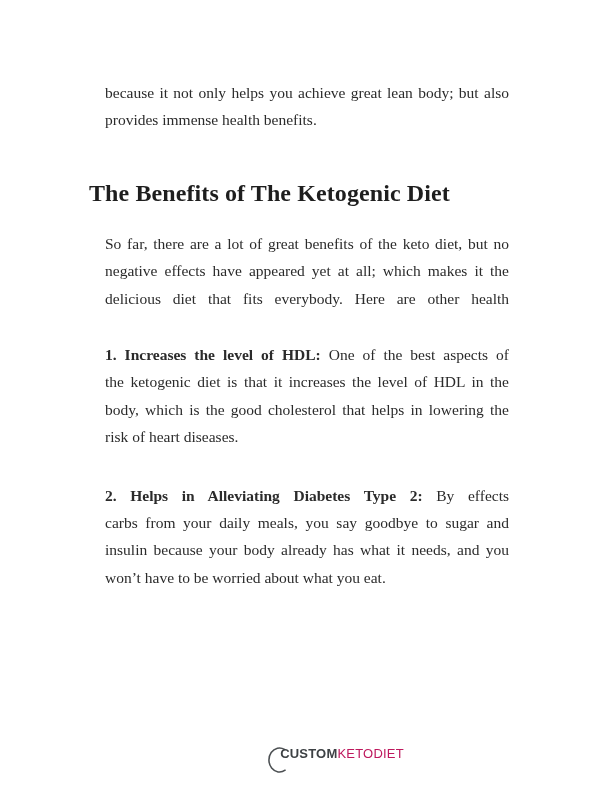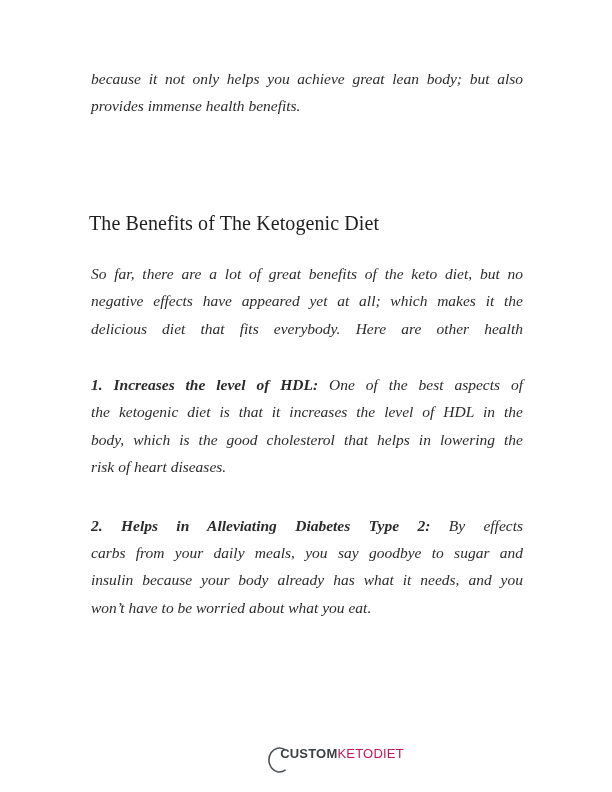--- a/index.html
+++ b/index.html
@@ -13,33 +13,33 @@
   .content {
     position: absolute;
     left: 89px;
     top: 0;
     width: 436px;
     padding-top: 63px;
     font-family: "Liberation Serif", "DejaVu Serif", serif;
     font-size: 15.5px;
     color: #2b2b2b;
   }
-  .para { line-height: 27.4px; margin: 2px; font-style: italic; }
+  .para { line-height: 27.4px; margin: 16px; }
   .para .line {
     text-align: justify;
     text-align-last: justify;
   }
   .para .line.last { text-align-last: left; }
   .para .b { font-weight: bold; }
   .heading {
     font-family: inherit;
-    font-size: 20px;
-    font-weight: 400;
+    font-size: 24px;
+    font-weight: 700;
     line-height: 27px;
-    margin: 90px 0 0 0;
+    margin: 46px 0 0 0;
     letter-spacing: 0.1px;
   }
   .para.overview { margin-top: 23px; }
   .para.item1 { margin-top: 29px; }
   .para.item2 { margin-top: 31px; }
   .logo {
     position: absolute;
     top: 746px;
     left: 0;
     width: 612px;

